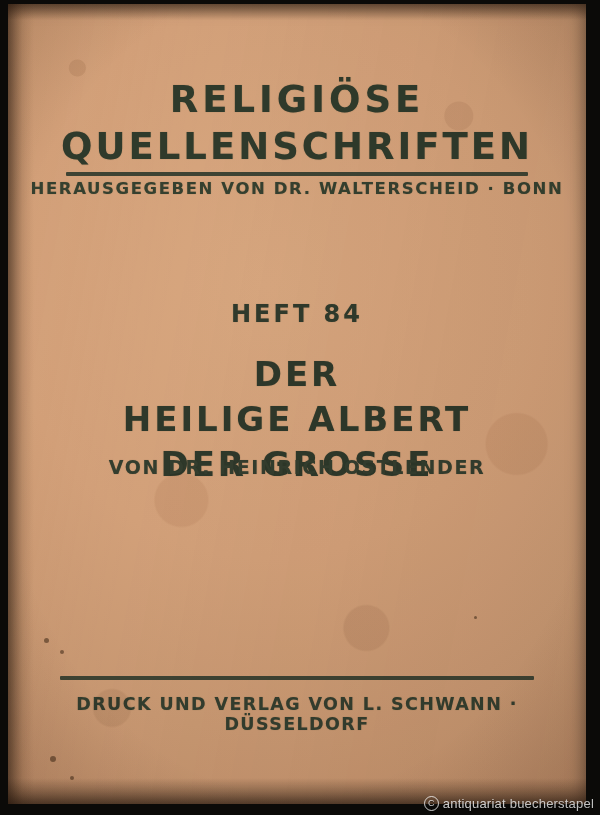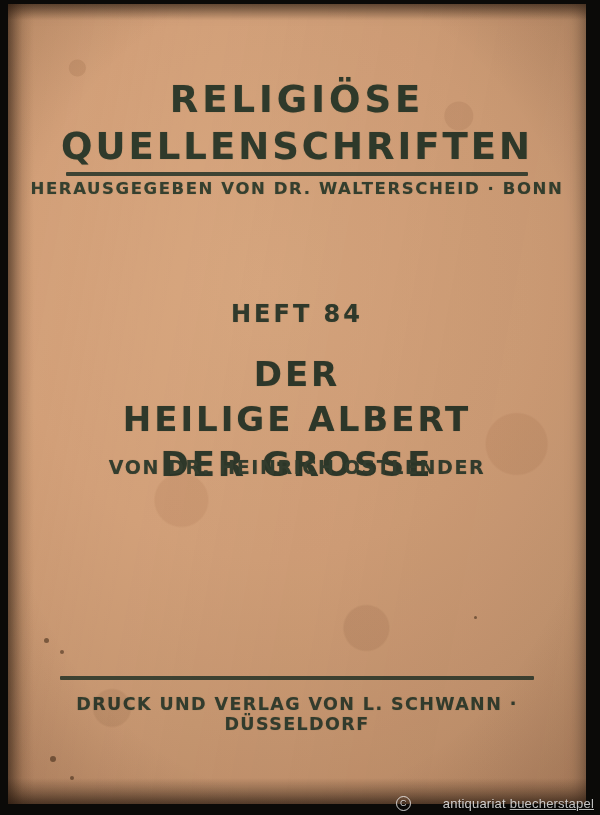--- a/index.html
+++ b/index.html
@@ -179,22 +179,22 @@
   }
   #watermark .wm-c {
     display: inline-block;
     width: 13px; height: 13px;
     border: 1px solid rgba(250,250,250,0.8);
     border-radius: 50%;
     font-size: 9px;
     line-height: 12px;
     text-align: center;
   }
-  #watermark .wm-text { font-weight: 400; margin-left: 28px; }
-  #watermark .wm-sub { opacity: 0.95; text-decoration: underline; }
+  #watermark .wm-text { font-weight: 400; }
+  #watermark .wm-sub { opacity: 0.95; }
 </style>
 </head>
 <body>
 
 <div id="scan">
 
   <div id="cover">
 
     <div class="textblock series-title">
       <div class="line1">RELIGIÖSE</div>

